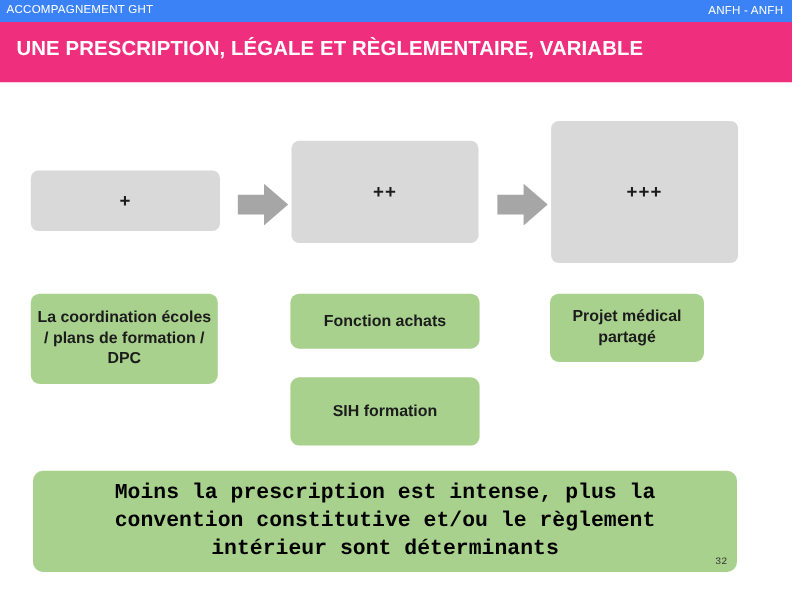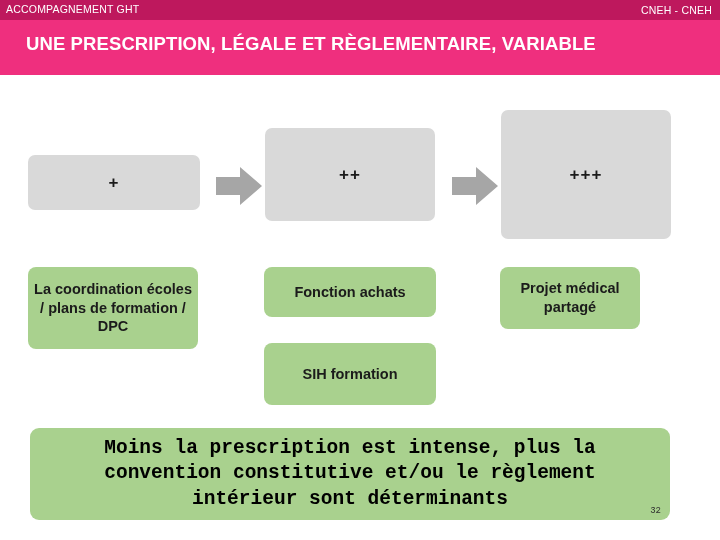--- a/index.html
+++ b/index.html
@@ -13,21 +13,21 @@
     font-family: "Liberation Sans", sans-serif;
     overflow: hidden;
     position: relative;
   }
 
   
   .topbar {
     position: absolute;
     left: 0; top: 0;
     width: 720px; height: 20px;
-    background: #be185d;
+    background: #3b82f6;
     color: #ffffff;
   }
   .topbar-left {
     position: absolute;
     left: 6px; top: 3px;
     font-size: 10.5px;
     letter-spacing: 0.2px;
     white-space: nowrap;
   }
   .topbar-right {
@@ -40,21 +40,21 @@
 
   
   .titleband {
     position: absolute;
     left: 0; top: 20px;
     width: 720px; height: 55px;
     background: #ef2f7e;
   }
   .titleband-text {
     position: absolute;
-    left: 26px; top: 13px;
+    left: 15px; top: 13px;
     font-size: 18.5px;
     font-weight: bold;
     color: #ffffff;
     letter-spacing: 0.1px;
     white-space: nowrap;
   }
 
   
   .canvas {
     position: absolute;
@@ -122,21 +122,21 @@
     font-size: 9px;
     font-weight: normal;
     color: #2f2f2f;
   }
 </style>
 </head>
 <body>
 
 <div class="topbar">
   <span class="topbar-left">ACCOMPAGNEMENT GHT</span>
-  <span class="topbar-right">CNEH - CNEH</span>
+  <span class="topbar-right">ANFH - ANFH</span>
 </div>
 
 <div class="titleband">
   <span class="titleband-text">UNE PRESCRIPTION, LÉGALE ET RÈGLEMENTAIRE, VARIABLE</span>
 </div>
 
 <div class="canvas">
 
   <div class="graybox" style="left:28px; top:80px; width:172px; height:55px;">
     <span>+</span>

